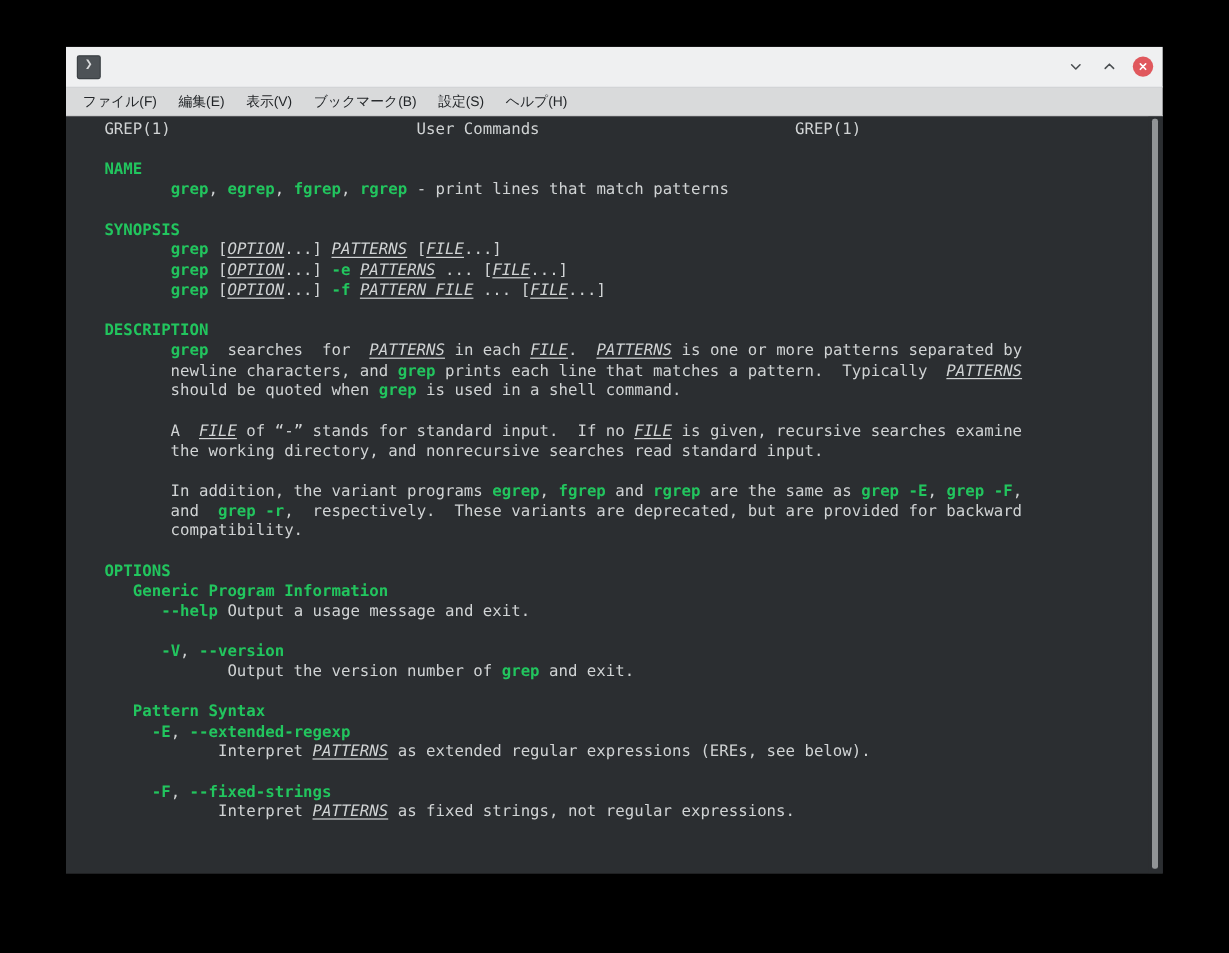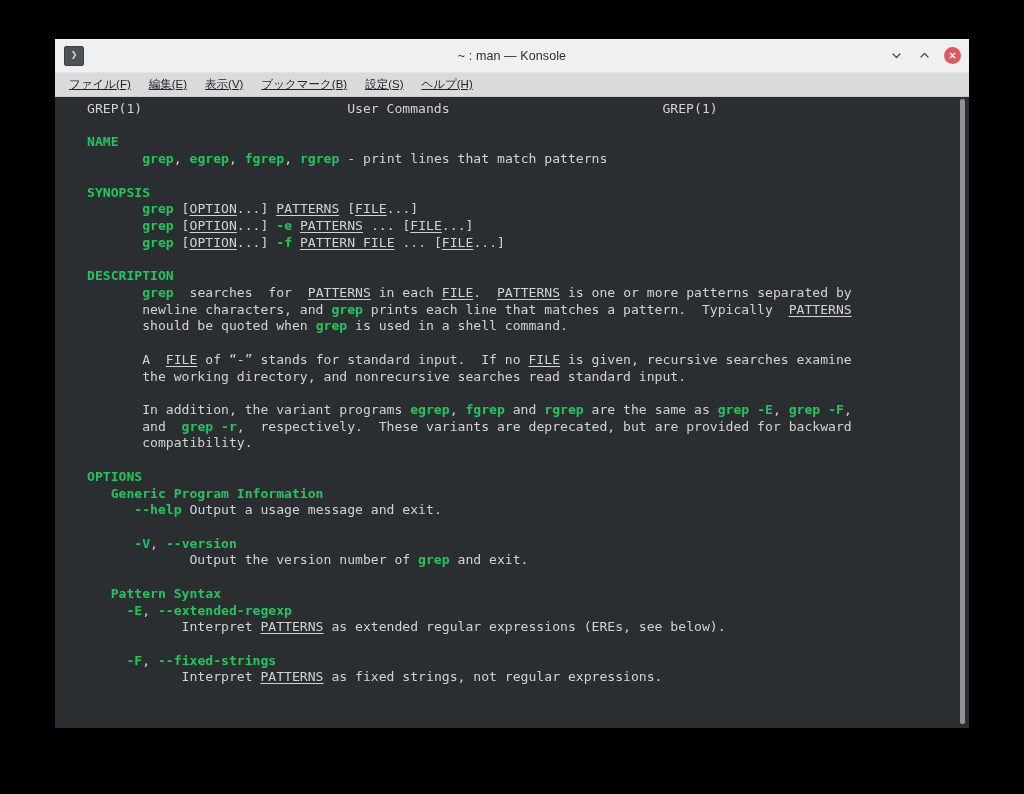--- a/index.html
+++ b/index.html
@@ -104,21 +104,20 @@
     padding-left: 5px;
     flex: none;
     border-bottom: 1px solid #c8c9ca;
   }
   .menu-item {
     font-size: 11.5px;
     color: #232629;
     padding: 2px 9px;
     white-space: nowrap;
     cursor: default;
-    text-decoration: underline;
   }
 
   
   .terminal {
     flex: 1;
     background: #2b2e31;
     position: relative;
     overflow: hidden;
     padding: 4px 0 0 3px;
   }
@@ -126,21 +125,21 @@
     font-family: "DejaVu Sans Mono", "Liberation Mono", monospace;
     font-size: 13.1px;
     line-height: 16.72px;
     color: #d0d3d4;
     white-space: pre;
     letter-spacing: 0px;
     margin-left: 29px;
   }
   .term-line { height: 16.72px; }
   .b { font-weight: bold; color: #22c55e; }
-  .u { text-decoration: underline; text-underline-offset: 2px; }
+  .u { text-decoration: underline; text-underline-offset: 2px; font-style: italic; }
 
   
   .scrollbar-track {
     position: absolute;
     top: 0;
     right: 0;
     width: 12px;
     height: 100%;
     background: #2b2e31;
   }
@@ -180,21 +179,20 @@
 </style>
 </head>
 <body>
 
 <div id="root">
 
   <div class="window">
 
     <div class="titlebar">
       <div class="app-icon">❯</div>
-      <div class="title-text">~ : man — Konsole</div>
       <div class="win-controls">
         <div class="win-btn">
           <svg width="13" height="13" viewBox="0 0 13 13" aria-hidden="true">
             <path d="M3 5 L6.5 8.5 L10 5" fill="none" stroke="#4a4e51" stroke-width="1.3" stroke-linecap="round" stroke-linejoin="round"></path>
           </svg>
         </div>
         <div class="win-btn">
           <svg width="13" height="13" viewBox="0 0 13 13" aria-hidden="true">
             <path d="M3 8 L6.5 4.5 L10 8" fill="none" stroke="#4a4e51" stroke-width="1.3" stroke-linecap="round" stroke-linejoin="round"></path>
           </svg>

